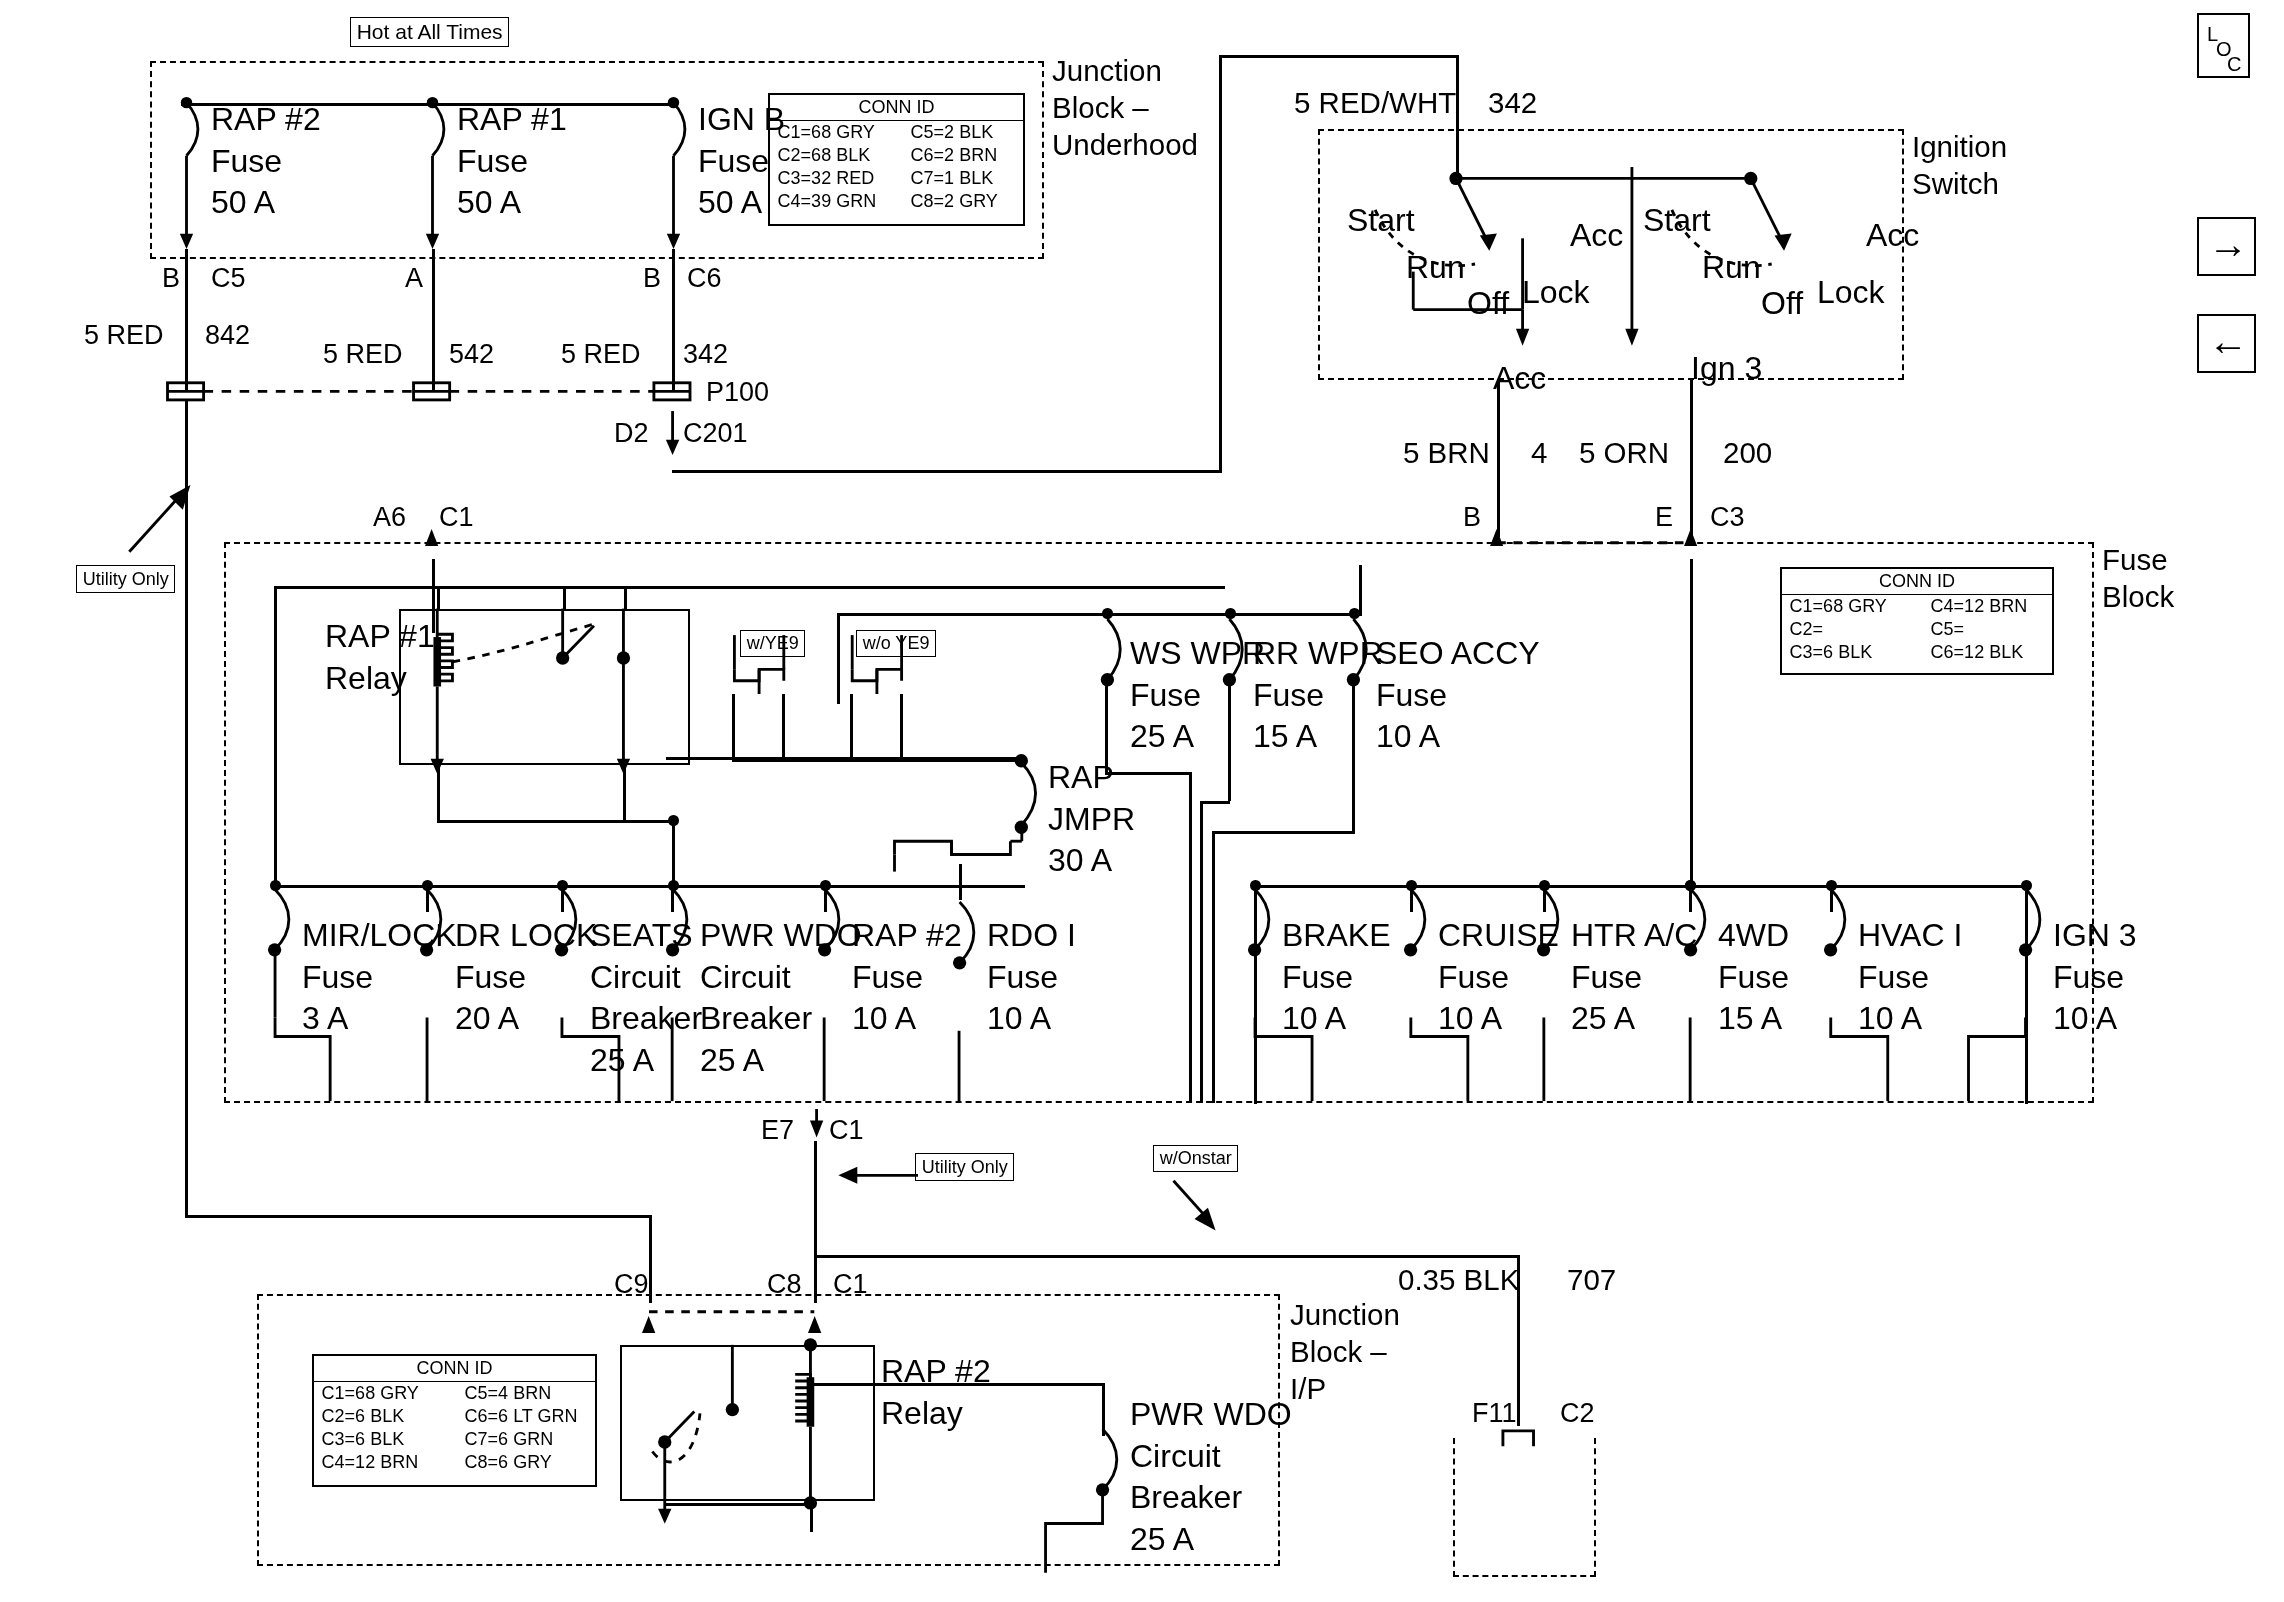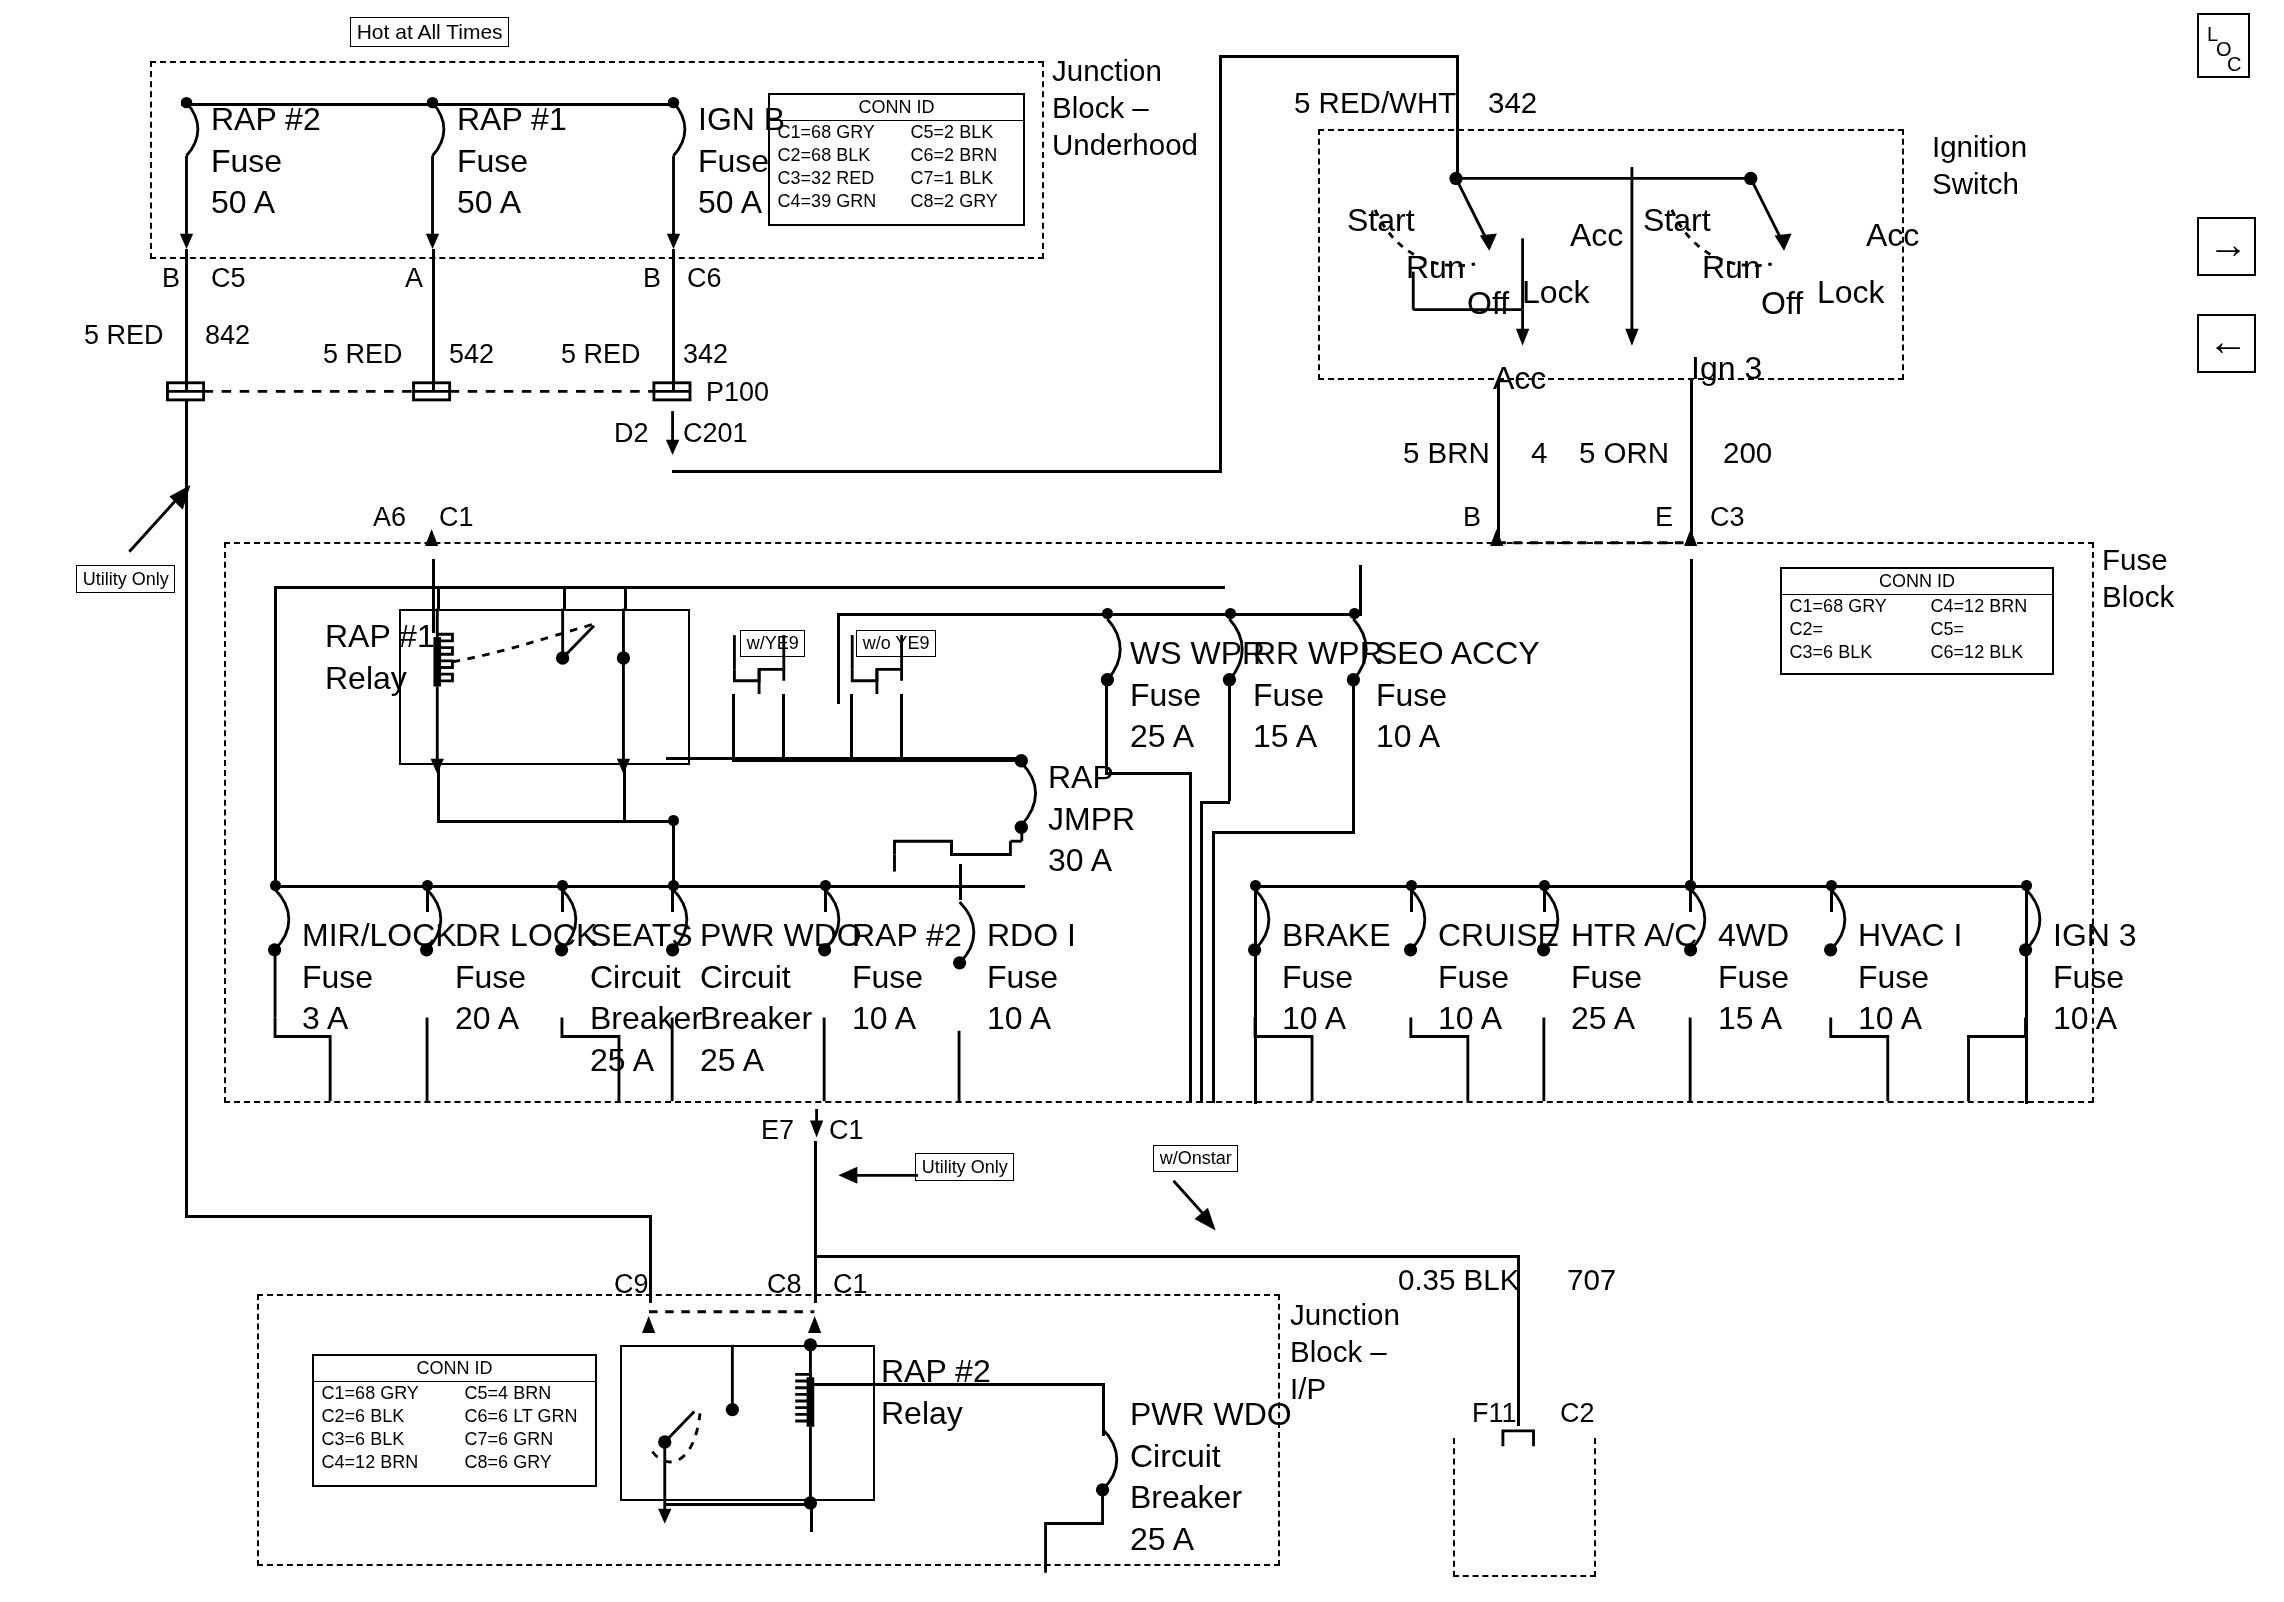--- a/index.html
+++ b/index.html
@@ -137,21 +137,21 @@
 
   <div class="ln hl" style="left:672px;top:470px;width:550px;"></div>
   <div class="ln vl" style="left:1219px;top:55px;height:417px;"></div>
   <div class="ln hl" style="left:1219px;top:55px;width:240px;"></div>
   <div class="ln vl" style="left:1456px;top:55px;height:124px;"></div>
 
   <div class="tx t27" style="left:1294px;top:86px;">5 RED/WHT</div>
   <div class="tx t27" style="left:1488px;top:86px;">342</div>
 
   <div class="dbox" style="left:1318px;top:129px;width:586px;height:251px;"></div>
-  <div class="tx t27" style="left:1912px;top:129px;line-height:1.25;margin-left:20px;">Ignition
+  <div class="tx t27" style="left:1912px;top:129px;line-height:1.25;">Ignition
 Switch</div>
 
   <svg style="left:1318px;top:129px;width:586px;height:251px;" viewBox="0 0 616 264" width="586" height="251">
 
     <line x1="145" y1="52" x2="455" y2="52" stroke="#000" stroke-width="3"></line>
     <circle cx="145" cy="52" r="7" fill="#000"></circle>
     <circle cx="455" cy="52" r="7" fill="#000"></circle>
 
     <line x1="145" y1="52" x2="180" y2="122" stroke="#000" stroke-width="3"></line>
     <polygon points="180,128 170,112 188,110" fill="#000"></polygon>

